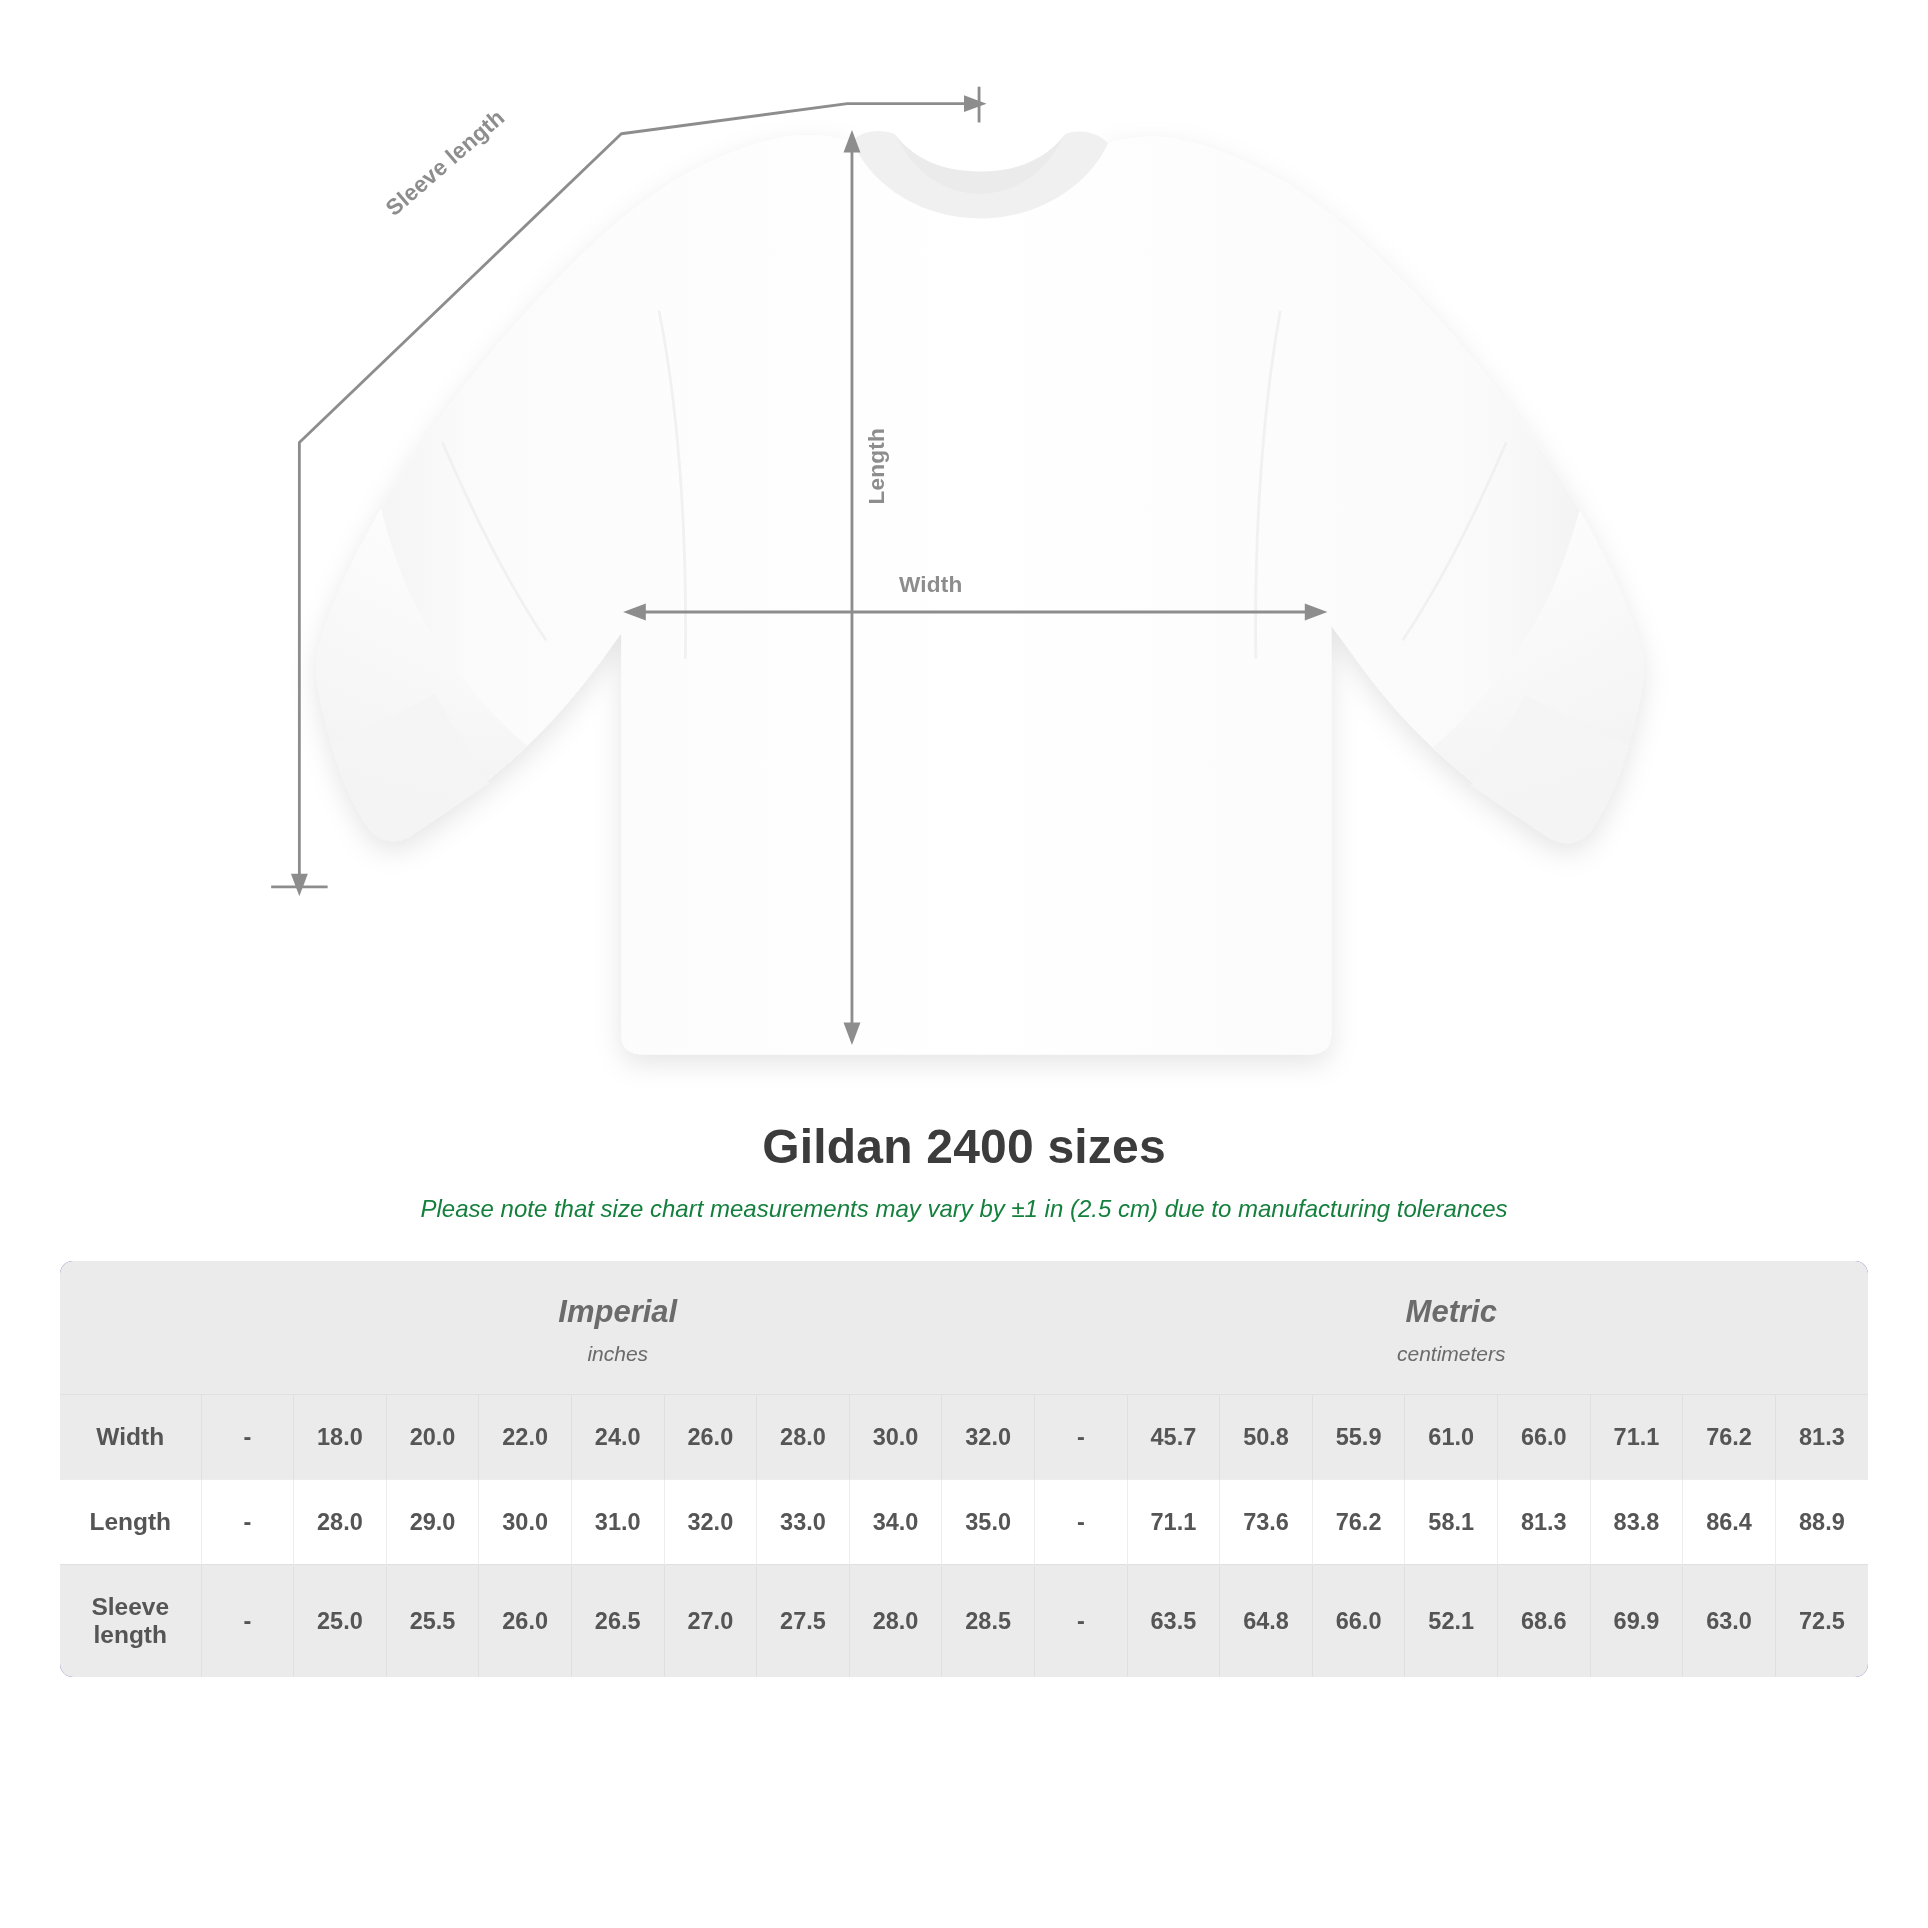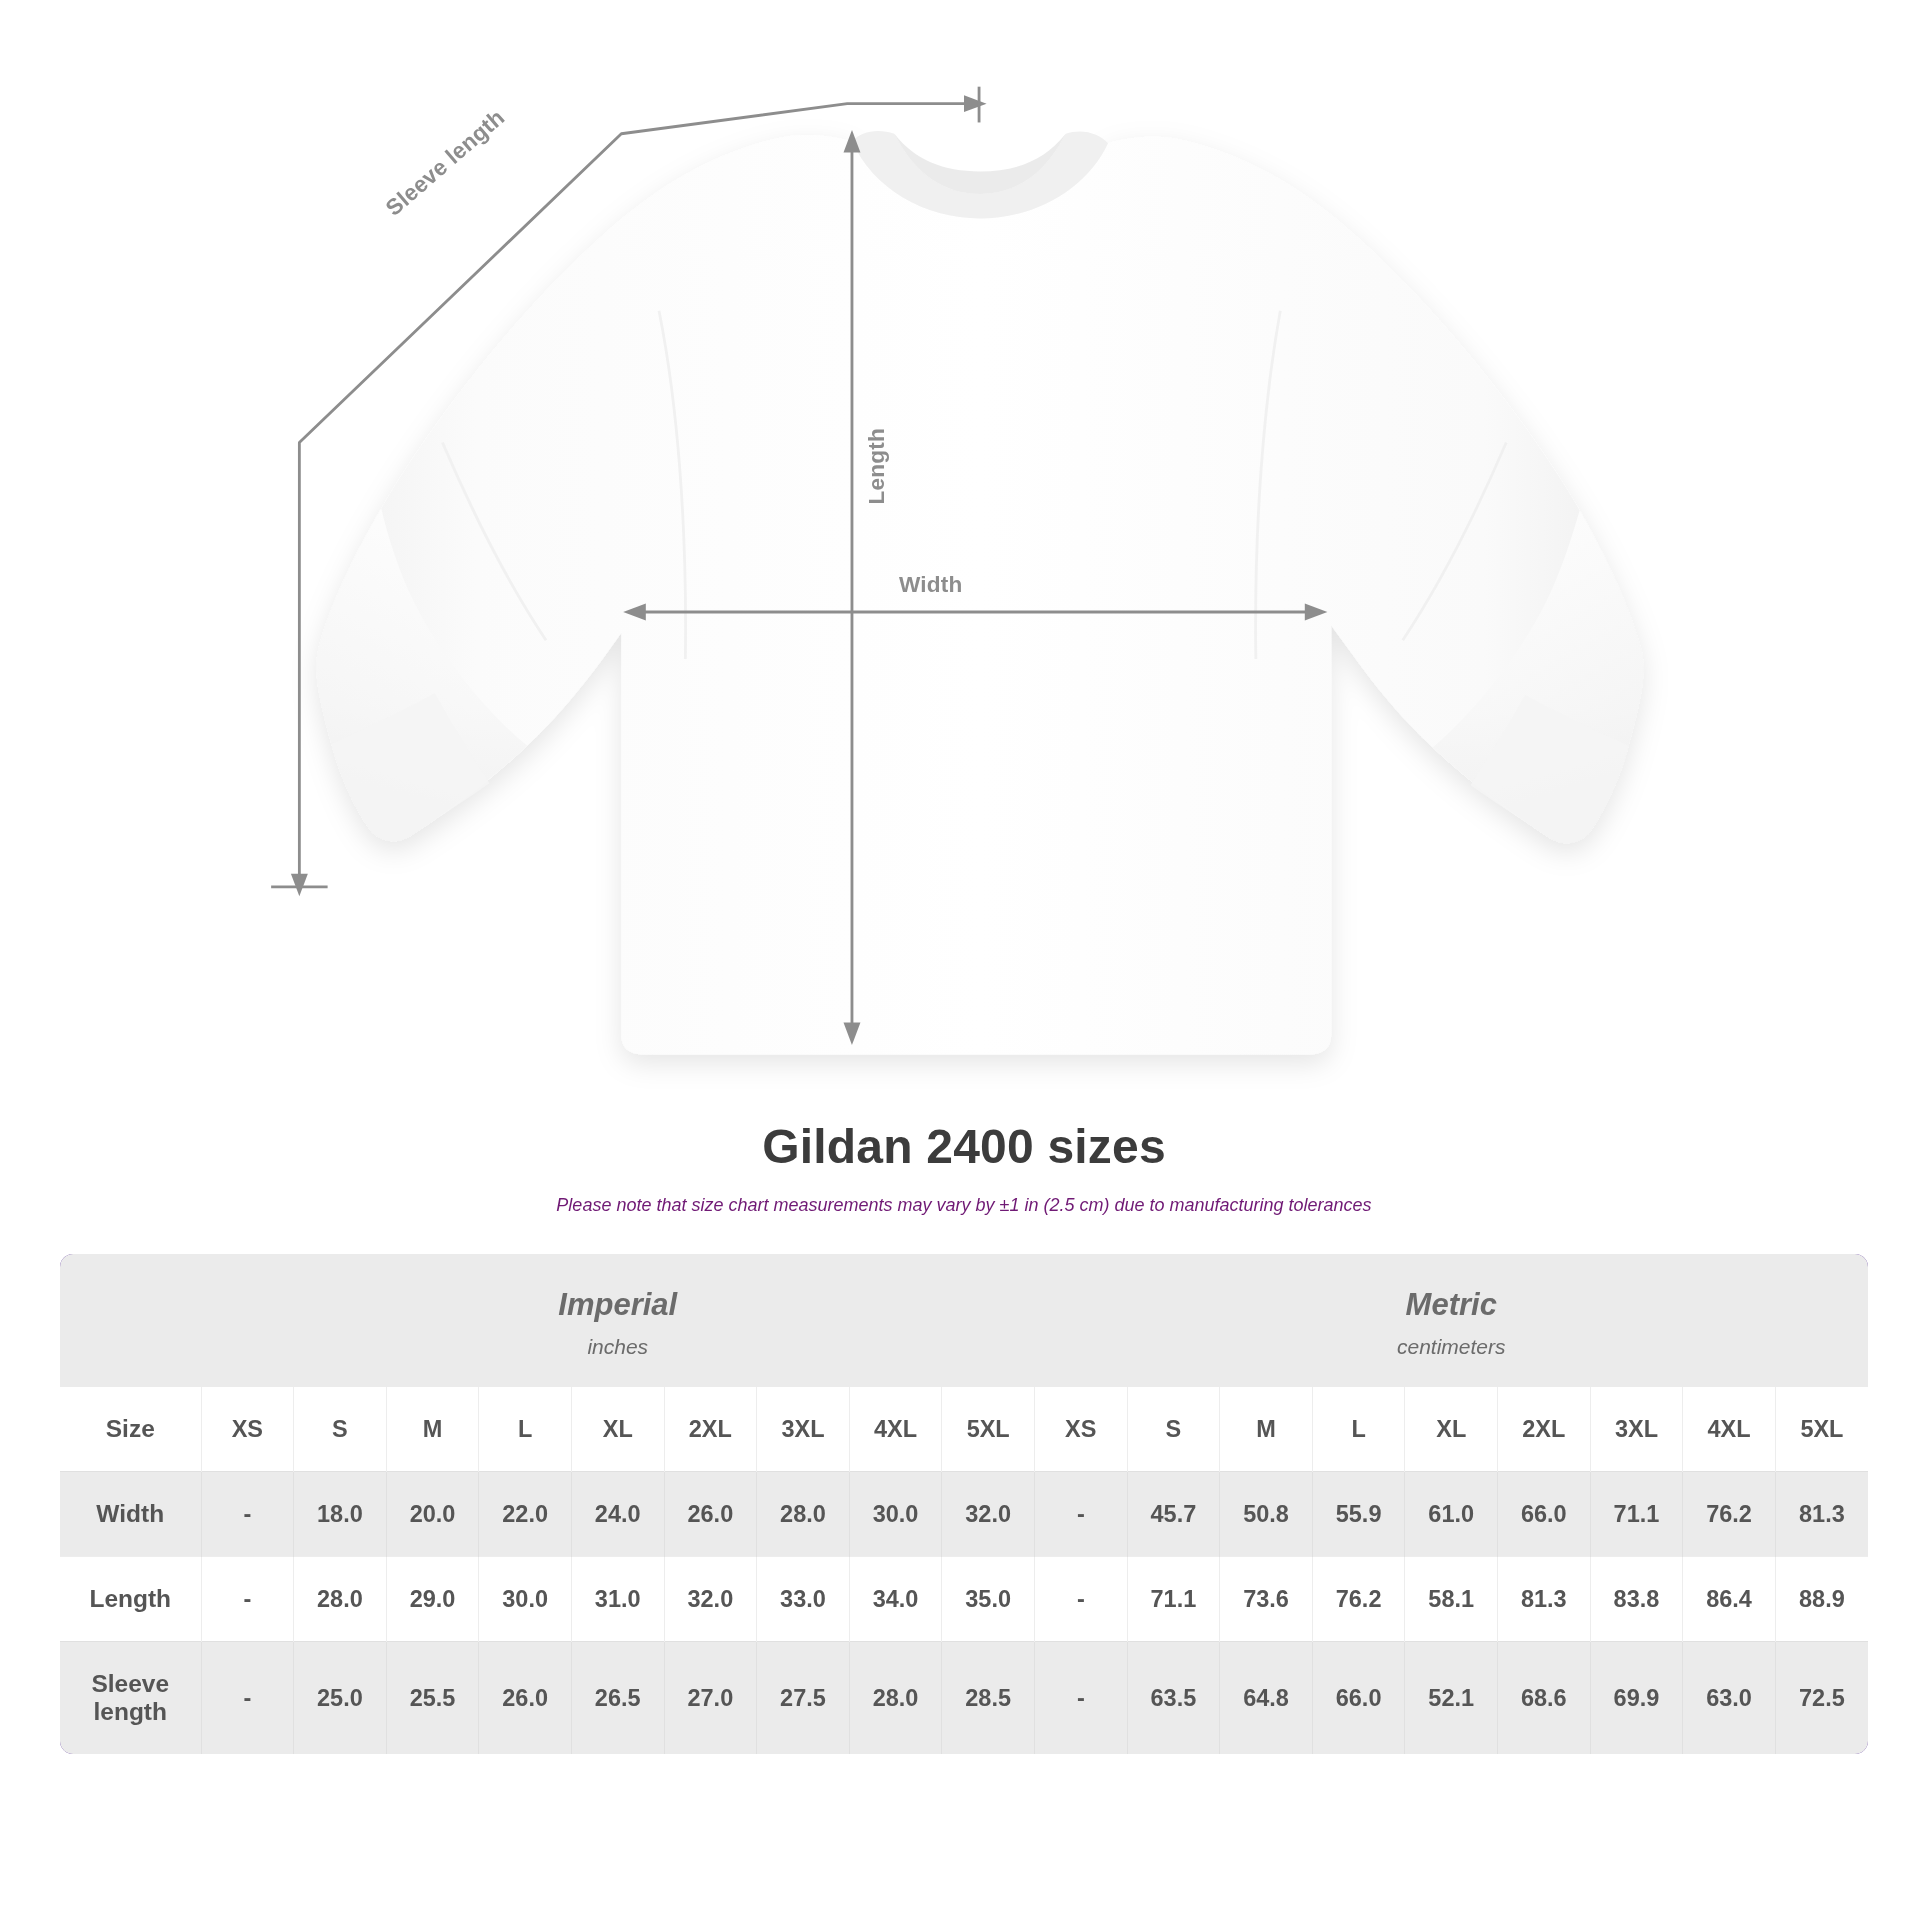--- a/index.html
+++ b/index.html
@@ -53,23 +53,23 @@
     margin-top: 7.5px;
   }
   .chart-title {
     font-size: 48px;
     font-weight: bold;
     color: #3c3c3c;
     margin: 0 0 21px 0;
     letter-spacing: 0.2px;
   }
   .chart-note {
-    font-size: 18px;
+    font-size: 24px;
     font-style: italic;
-    color: #701a75;
+    color: #15803d;
     margin: 0;
   }
 
   
   .table-wrap {
     margin: 38px 60px 0 60px;
     border-radius: 13px;
     overflow: hidden;
     background: #4c1d95;
   }
@@ -262,41 +262,20 @@
             <td class="corner-cell"></td>
             <td colspan="9">
               <div class="unit-name">Imperial</div>
               <div class="unit-sub">inches</div>
             </td>
             <td colspan="9">
               <div class="unit-name">Metric</div>
               <div class="unit-sub">centimeters</div>
             </td>
           </tr>
-          <tr class="size-row">
-            <td class="rowhead">Size</td>
-            <td>XS</td>
-            <td>S</td>
-            <td>M</td>
-            <td>L</td>
-            <td>XL</td>
-            <td>2XL</td>
-            <td>3XL</td>
-            <td>4XL</td>
-            <td>5XL</td>
-            <td>XS</td>
-            <td>S</td>
-            <td>M</td>
-            <td>L</td>
-            <td>XL</td>
-            <td>2XL</td>
-            <td>3XL</td>
-            <td>4XL</td>
-            <td>5XL</td>
-          </tr>
           <tr class="data-row shaded">
             <td class="rowhead">Width</td>
             <td>-</td>
             <td>18.0</td>
             <td>20.0</td>
             <td>22.0</td>
             <td>24.0</td>
             <td>26.0</td>
             <td>28.0</td>
             <td>30.0</td>

